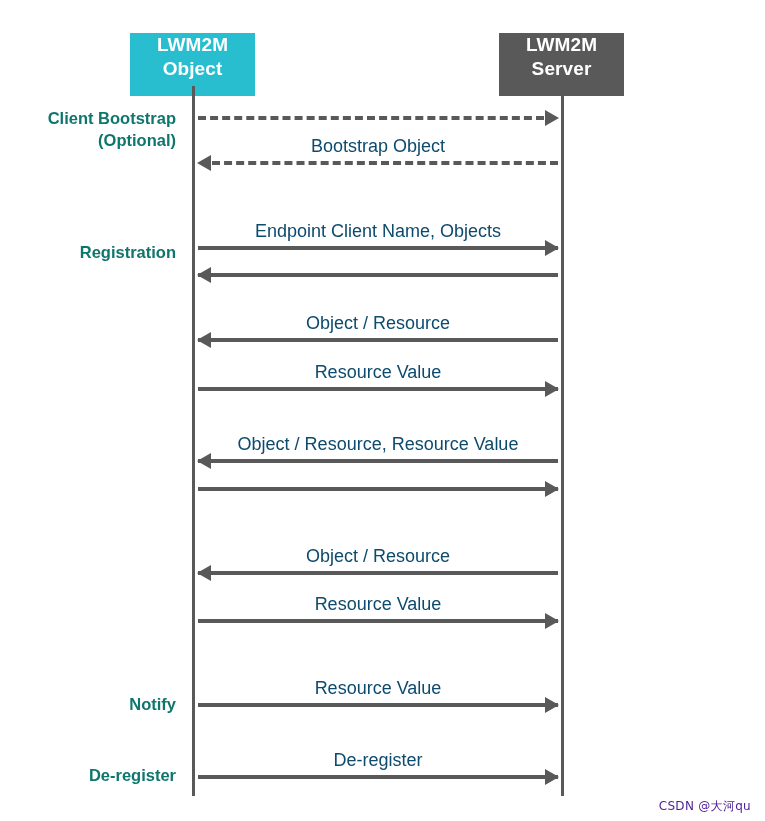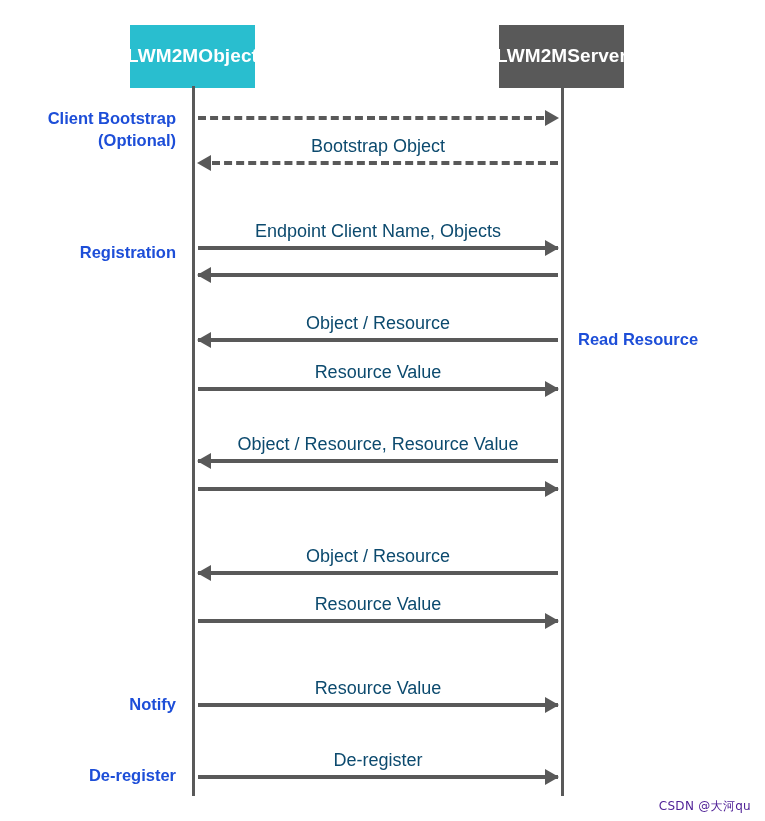--- a/index.html
+++ b/index.html
@@ -6,37 +6,37 @@
   body{
     width:765px;height:821px;position:relative;overflow:hidden;
     background:#ffffff;
     font-family:"Liberation Sans","DejaVu Sans",sans-serif;
     -webkit-font-smoothing:antialiased;
   }
   #stage{position:absolute;left:0;top:0;width:765px;height:821px;}
 
   
   .actor-box{
-    position:absolute;display:flex;flex-direction:row;
-    align-items:center;justify-content:center;
+    position:absolute;display:flex;flex-direction:column;
+    align-items:center;justify-content:flex-start;
     color:#ffffff;font-weight:bold;font-size:19px;line-height:1.28;
-    text-align:center;letter-spacing:.1px;
+    text-align:center;letter-spacing:.1px;margin-top:8px;
   }
   #client-box{left:130px;top:25px;width:125px;height:63px;background:#29becf;}
   #server-box{left:499px;top:25px;width:125px;height:63px;background:#595959;}
   .actor-line1,.actor-line2{display:block;}
 
   
   .lifeline{position:absolute;width:3px;background:#595959;top:86px;height:710px;}
   #client-lifeline{left:192px;}
   #server-lifeline{left:561px;}
 
   
   .side-label{
-    position:absolute;font-weight:bold;font-size:16.5px;color:#1d4ed8;
+    position:absolute;font-weight:bold;font-size:16.5px;color:#0f766e;
     line-height:1.32;white-space:pre-line;
   }
   .side-label.left{right:589px;text-align:right;}
   .side-label.right{left:578px;text-align:left;}
 
   
   .msg{position:absolute;left:198px;width:360px;height:0;}
   .msg .label{
     position:absolute;left:0;width:360px;text-align:center;
     font-size:18px;color:#0c4a6e;bottom:6px;white-space:nowrap;
@@ -84,21 +84,20 @@
 
   <div class="lifeline" id="client-lifeline"></div>
   <div class="lifeline" id="server-lifeline"></div>
 
   <div class="side-label left" style="top:108px;">Client Bootstrap
 (Optional)</div>
   <div class="side-label left" style="top:242px;text-align:right;">Registration</div>
   <div class="side-label left" style="top:694px;">Notify</div>
   <div class="side-label left" style="top:765px;">De-register</div>
 
-  <div class="side-label right" style="top:329px;">Read Resource</div>
 
   <div class="msg dashed to-right" style="top:118px;">
     <div class="label"></div>
     <div class="line"></div>
     <div class="head"></div>
   </div>
 
   <div class="msg dashed to-left" style="top:163px;">
     <div class="label">Bootstrap Object</div>
     <div class="line"></div>

